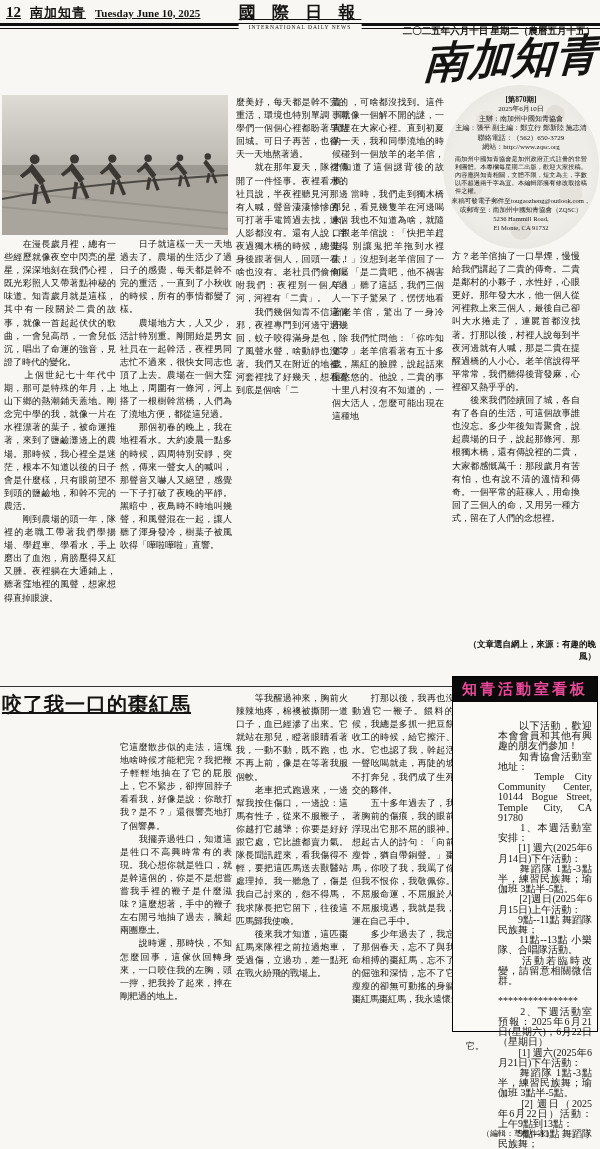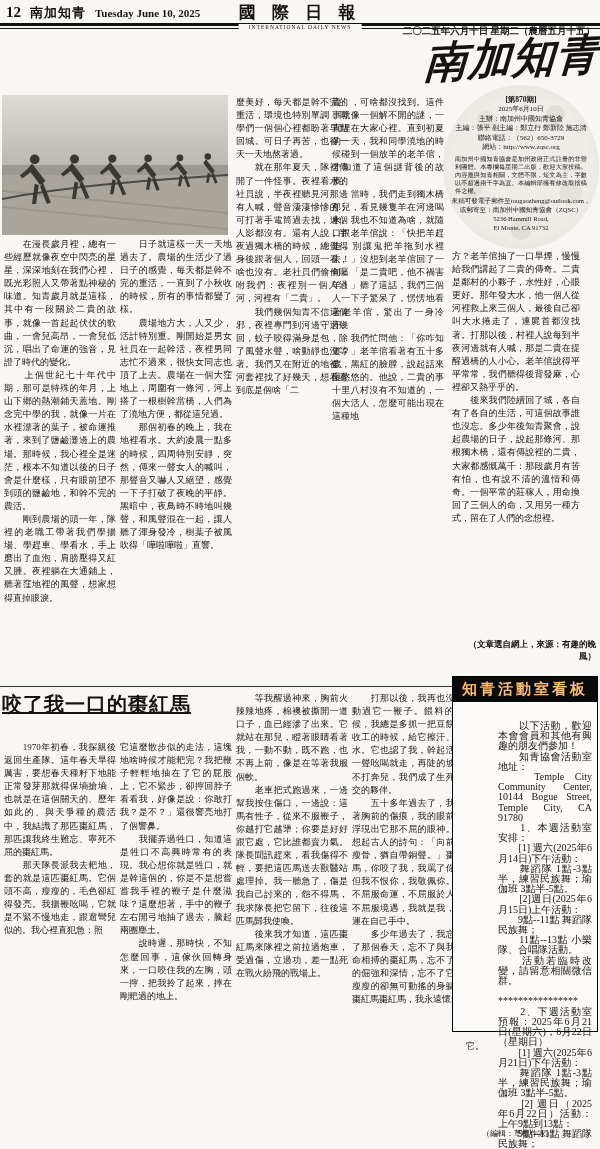--- a/index.html
+++ b/index.html
@@ -1,24 +1,24 @@
 <!DOCTYPE html>
 <html><head>
 <meta charset="utf-8">
 <style>
   html,body{margin:0;padding:0;background:#e8e6e2;}
   .page{position:relative;width:600px;height:1149px;background:#f8f7f3;overflow:hidden;
         font-family:"Liberation Serif","DejaVu Serif",serif;color:#161412;}
   
-  .hdr-left{position:absolute;left:6px;top:4px;display:flex;align-items:baseline;gap:9px;}
+  .hdr-left{position:absolute;left:6px;top:4px;display:flex;align-items:baseline;gap:9px;text-decoration:underline;}
   .hdr-page{font-size:15px;font-weight:bold;}
   .hdr-section{font-size:13px;font-weight:bold;letter-spacing:1px;}
   .hdr-date-en{font-size:11px;font-weight:bold;}
   .hdr-center{position:absolute;left:50%;top:1px;transform:translateX(-50%);text-align:center;z-index:3;}
-  .paper-name{font-size:17px;font-weight:bold;letter-spacing:6px;white-space:nowrap;}
+  .paper-name{font-size:17px;font-weight:bold;letter-spacing:6px;white-space:nowrap;text-decoration:underline;}
   .paper-sub{font-size:5.5px;letter-spacing:1px;background:#f8f7f3;padding:0 6px;white-space:nowrap;}
   .hdr-right{position:absolute;right:5px;top:8px;font-size:9.5px;font-weight:bold;white-space:nowrap;margin-top:17px;}
   .ruleA{position:absolute;left:0;top:23px;width:600px;height:3px;background:#111;}
   .ruleB{position:absolute;left:0;top:28px;width:600px;height:1px;background:#111;}
   
   .headline{position:absolute;left:22px;top:35px;width:412px;font-size:37px;font-weight:bold;
             letter-spacing:5px;white-space:nowrap;}
   .masthead{position:absolute;left:424px;top:30px;width:176px;font-size:43px;font-weight:bold;
             font-style:italic;white-space:nowrap;transform:rotate(-3deg) skewX(-6deg);letter-spacing:1px;}
   
@@ -52,21 +52,21 @@
   
   .a2-title{position:absolute;left:2px;top:691px;width:200px;font-size:20px;font-weight:bold;
             letter-spacing:1px;white-space:nowrap;text-decoration:underline;}
   .b1{left:4px;top:741px;height:400px;}
   .b2{left:120px;top:741px;height:400px;}
   .b3{left:236px;top:692px;height:450px;}
   .b4{left:352px;top:692px;height:450px;}
   
   .board{position:absolute;left:452px;top:676px;width:146px;height:356px;border:1px solid #000;
          box-sizing:border-box;background:#fbfaf7;}
-  .board-title{height:25px;background:#0a0a0a;color:#fdba74;font-size:15px;font-weight:bold;
+  .board-title{height:25px;background:#0a0a0a;color:#ec4899;font-size:15px;font-weight:bold;
                letter-spacing:3px;text-align:center;line-height:25px;}
   .board-body{padding:19px 5px;font-size:10px;line-height:10.2px;text-align:justify;white-space:pre-wrap;margin-left:40px;}
   
   .tail{position:absolute;left:466px;top:1040px;width:130px;font-size:9px;line-height:13px;}
   .bio{position:absolute;left:466px;top:1066px;width:130px;font-size:8px;line-height:11.4px;
        text-align:justify;white-space:pre-wrap;}
   .bio-editor{position:absolute;left:466px;top:1128px;width:130px;font-size:8px;}
 </style>
 </head>
 <body>
@@ -174,22 +174,20 @@
   <div class="col c4">貴」，可啥都沒找到。這件事就像一個解不開的謎，一直埋在大家心裡。直到初夏的一天，我和同學澆地的時候碰到一個放羊的老羊倌，才知道了這個謎背後的故事。
 　　當時，我們走到獨木橋那兒，看見幾隻羊在河邊喝水。我也不知道為啥，就隨口跟老羊倌說：「快把羊趕走，別讓鬼把羊拖到水裡去！」沒想到老羊倌回了一句：「是二貴吧，他不禍害羊！」聽了這話，我們三個人一下子驚呆了，愣愣地看著老羊倌，驚出了一身冷汗。
 　　我們忙問他：「你咋知道？」老羊倌看著有五十多歲，黑紅的臉膛，說起話來慢悠悠的。他說，二貴的事十里八村沒有不知道的，一個大活人，怎麼可能出現在這種地</div>
   <div class="col c5">方？老羊倌抽了一口旱煙，慢慢給我們講起了二貴的傳奇。二貴是鄰村的小夥子，水性好，心眼更好。那年發大水，他一個人從河裡救上來三個人，最後自己卻叫大水捲走了，連屍首都沒找著。打那以後，村裡人說每到半夜河邊就有人喊，那是二貴在提醒過橋的人小心。老羊倌說得平平常常，我們聽得後背發麻，心裡卻又熱乎乎的。
 　　後來我們陸續回了城，各自有了各自的生活，可這個故事誰也沒忘。多少年後知青聚會，說起農場的日子，說起那條河、那根獨木橋，還有傳說裡的二貴，大家都感慨萬千：那段歲月有苦有怕，也有說不清的溫情和傳奇。一個平常的莊稼人，用命換回了三個人的命，又用另一種方式，留在了人們的念想裡。</div>
   <div class="source-note">（文章選自網上，來源：有趣的晚風）</div>
 
   <div class="divider"></div>
 
   <div class="a2-title">咬了我一口的棗紅馬</div>
-  <div class="col b1">　　1970年初春，我探親後返回生產隊。這年春天旱得厲害，要想春天種籽下地能正常發芽那就得保墒搶墒，也就是在這個關天的、歷年如此的、與天爭種的農活中，我結識了那匹棗紅馬，那匹讓我終生難忘、寧死不屈的棗紅馬。
-　　那天隊長派我去耙地，套的就是這匹棗紅馬。它個頭不高，瘦瘦的，毛色卻紅得發亮。我揚鞭吆喝，它就是不緊不慢地走，跟遛彎兒似的。我心裡直犯急：照</div>
   <div class="col b2">它這麼散步似的走法，這塊地啥時候才能耙完？我把鞭子輕輕地抽在了它的屁股上，它不緊步，卻擰回脖子看看我，好像是說：你敢打我？是不？」還很響亮地打了個響鼻。
 　　我擺弄過牲口，知道這是牲口不高興時常有的表現。我心想你就是牲口，就是幹這個的，你是不是想嘗嘗我手裡的鞭子是什麼滋味？這麼想著，手中的鞭子左右開弓地抽了過去，騰起兩團塵土。
 　　說時遲，那時快，不知怎麼回事，這傢伙回轉身來，一口咬住我的左胸，頭一擰，把我拎了起來，摔在剛耙過的地上。</div>
   <div class="col b3">　　等我醒過神來，胸前火辣辣地疼，棉襖被撕開一道口子，血已經滲了出來。它就站在那兒，瞪著眼睛看著我，一動不動，既不跑，也不再上前，像是在等著我服個軟。
 　　老車把式跑過來，一邊幫我按住傷口，一邊說：這馬有性子，從來不服鞭子，你越打它越犟；你要是好好跟它處，它比誰都賣力氣。隊長聞訊趕來，看我傷得不輕，要把這匹馬送去獸醫站處理掉。我一聽急了，傷是我自己討來的，怨不得馬，我求隊長把它留下，往後這匹馬歸我使喚。
 　　後來我才知道，這匹棗紅馬來隊裡之前拉過炮車，受過傷，立過功，差一點死在戰火紛飛的戰場上。</div>
   <div class="col b4">　　打那以後，我再也沒有動過它一鞭子。餵料的時候，我總是多抓一把豆餅；收工的時候，給它擦汗、飲水。它也認了我，幹起活來一聲吆喝就走，再陡的坡也不打奔兒，我們成了生死之交的夥伴。
 　　五十多年過去了，我看著胸前的傷痕，我的眼前又浮現出它那不屈的眼神。我想起古人的詩句：「向前敲瘦骨，猶自帶銅聲。」棗紅馬，你咬了我，我罵了你，但我不恨你，我敬佩你。你不屈服命運，不屈服於人，不屈服境遇，我就是我，命運在自己手中。
 　　多少年過去了，我忘不了那個春天，忘不了與我以命相搏的棗紅馬，忘不了它的倔強和深情，忘不了它那瘦瘦的卻無可動搖的身軀。棗紅馬棗紅馬，我永遠懷念</div>
 

